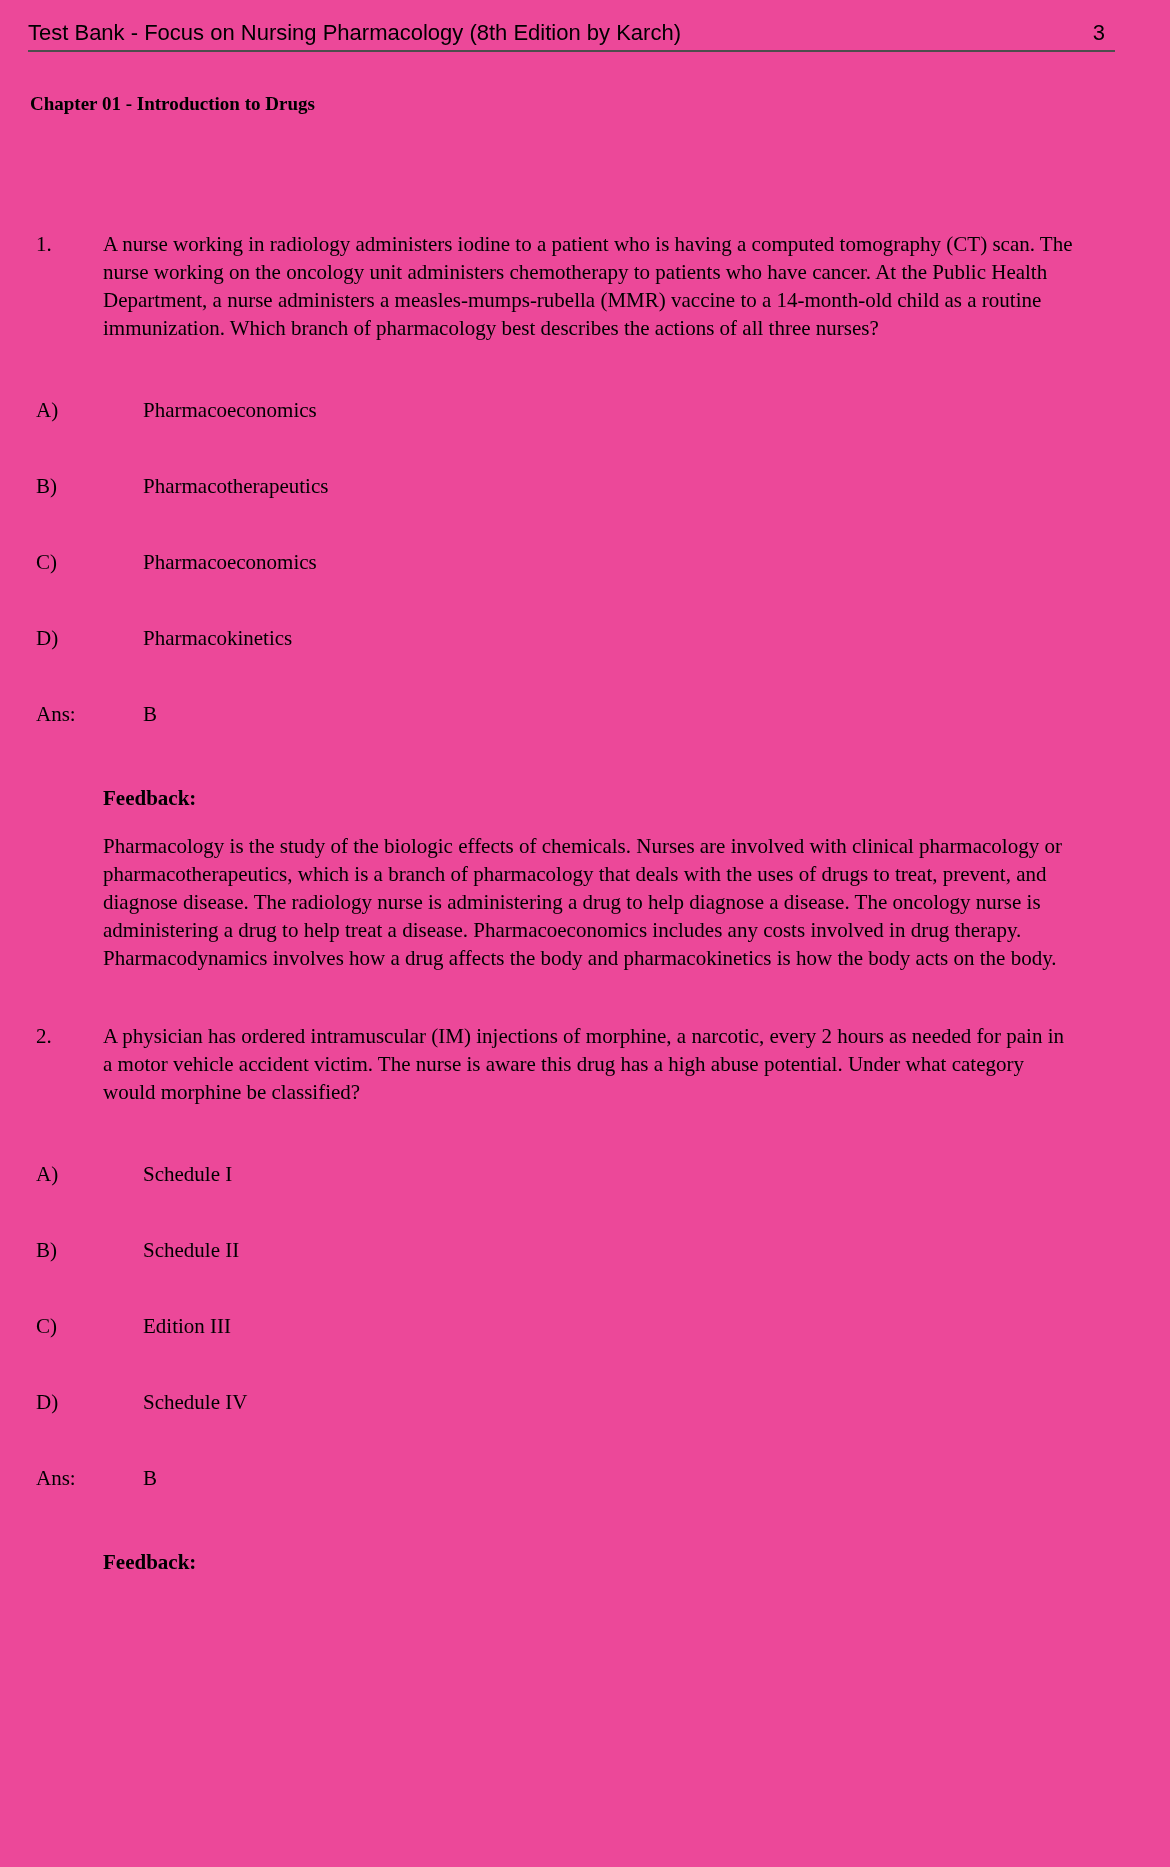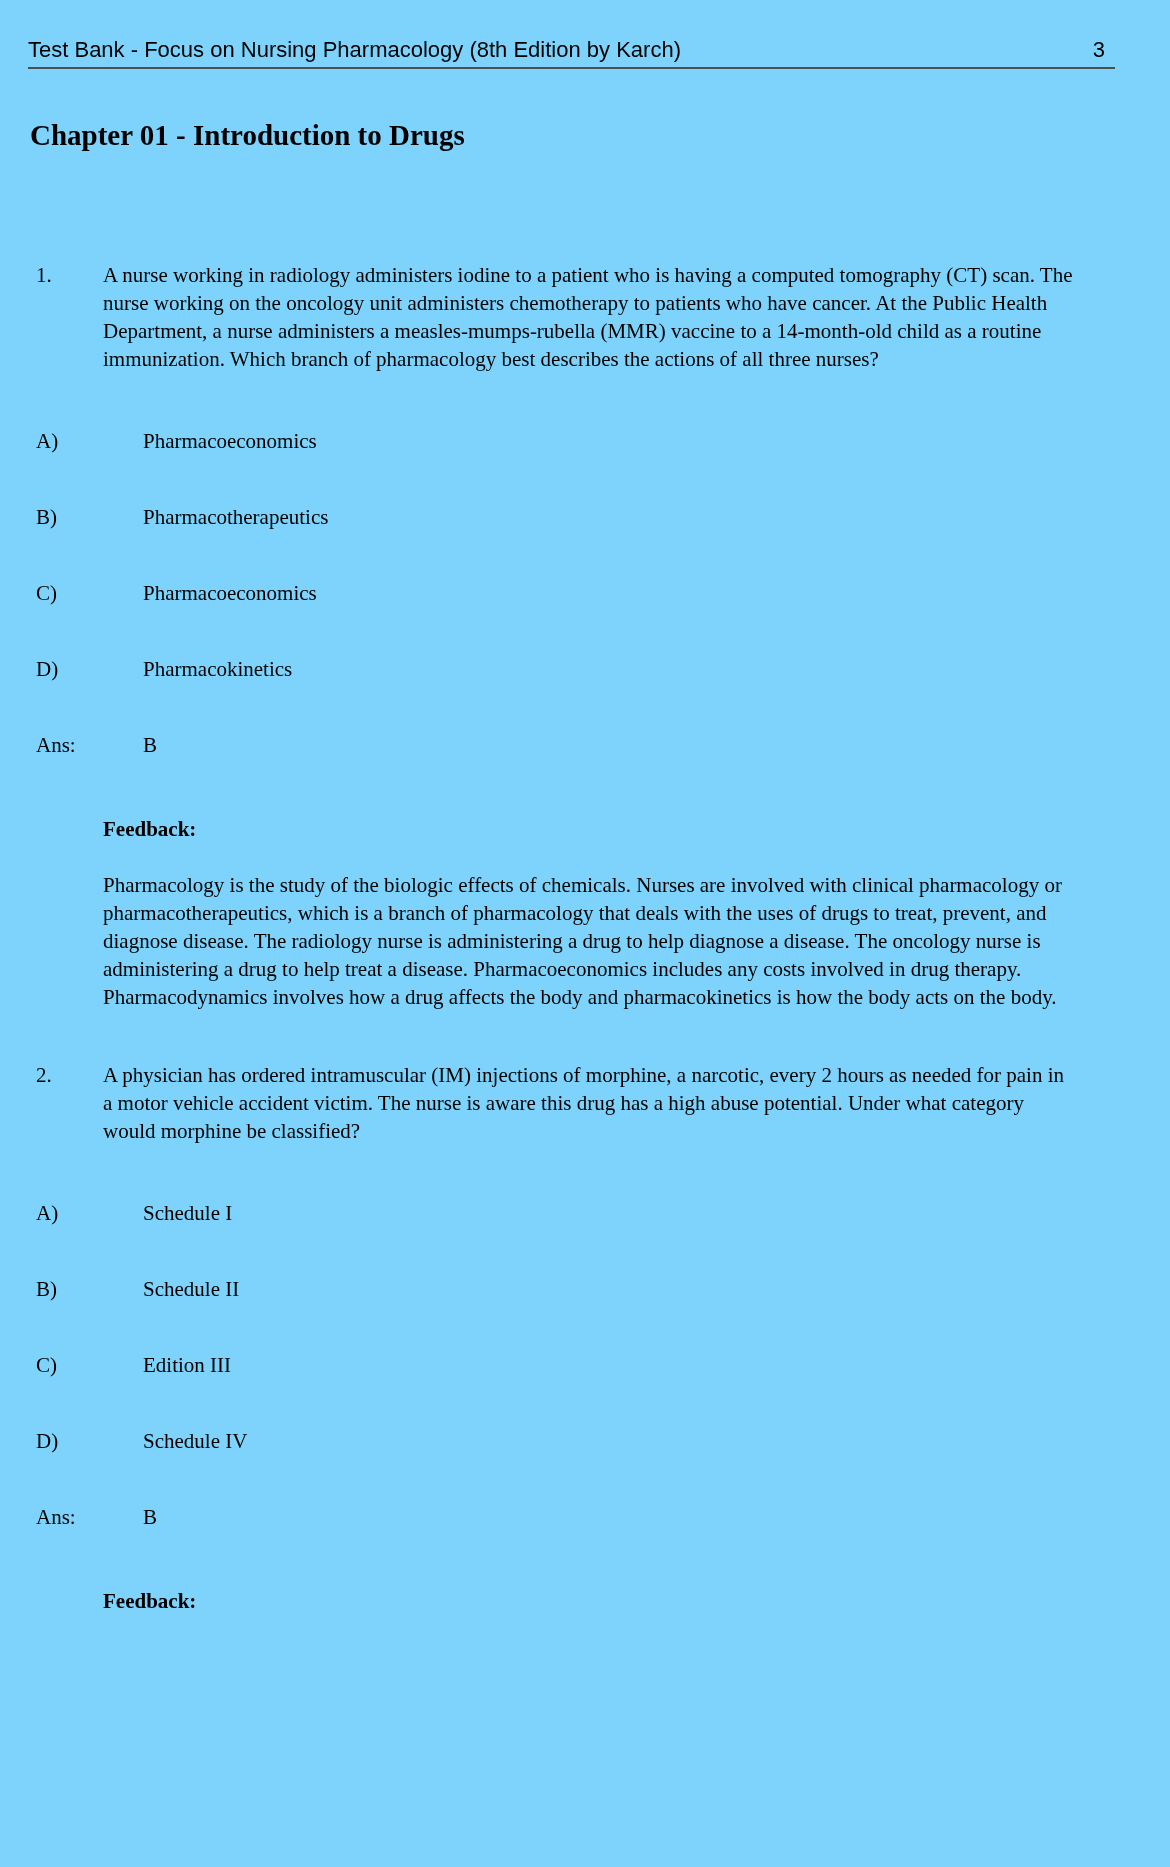--- a/index.html
+++ b/index.html
@@ -1,55 +1,55 @@
 <!DOCTYPE html>
 <html><head>
 <meta charset="utf-8">
 <style>
   * { box-sizing: border-box; }
   html, body { margin: 0; padding: 0; background: #ffffff; }
   .page {
     width: 1170px;
     height: 1867px;
-    background: #7dd3fc;
+    background: #ec4899;
     color: #000000;
     font-family: "Liberation Serif", "DejaVu Serif", serif;
     font-size: 21px;
     line-height: 28px;
-    padding: 36px 55px 0 28px;
+    padding: 19px 55px 0 28px;
     overflow: hidden;
     position: relative;
   }
   .header {
     font-family: "Liberation Sans", "DejaVu Sans", sans-serif;
     font-size: 22px;
     line-height: 28px;
     display: flex;
     justify-content: space-between;
     align-items: flex-end;
     border-bottom: 2px solid #4d4d4d;
     padding-bottom: 3px;
   }
   .header .pagenum { padding-right: 10px; }
   .chapter-title {
-    margin: 48px 0 0 2px;
+    margin: 34px 0 0 2px;
     font-weight: bold;
-    font-size: 29px;
+    font-size: 19px;
     line-height: 36px;
     font-family: "Liberation Serif", "DejaVu Serif", serif;
   }
   .q-row { display: flex; margin-left: 8px; margin-top: 108px; }
   .q-row.q2 { margin-top: 50px; }
   .q-num { width: 67px; flex: none; }
   .q-text { width: 975px; }
   .row { display: flex; margin-left: 8px; margin-top: 48px; }
   .row.first-opt { margin-top: 54px; }
   .row-label { width: 107px; flex: none; }
   .fb-head { margin-left: 75px; margin-top: 56px; font-weight: bold; }
-  .fb-text { margin-left: 75px; margin-top: 28px; width: 975px; }
+  .fb-text { margin-left: 75px; margin-top: 20px; width: 975px; }
 </style>
 </head>
 <body>
 
 <div class="page">
 
   <div class="header">
     <span>Test Bank - Focus on Nursing Pharmacology (8th Edition by Karch)</span>
     <span class="pagenum">3</span>
   </div>

